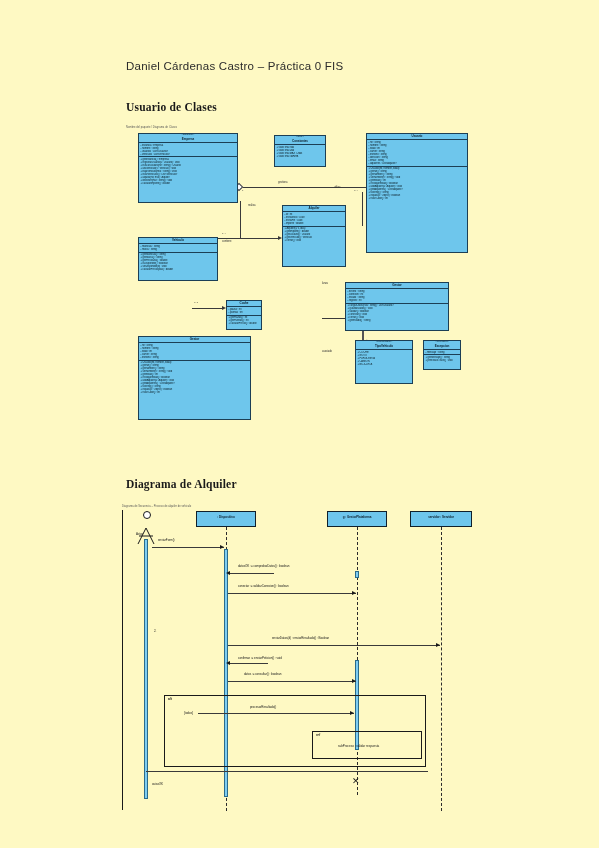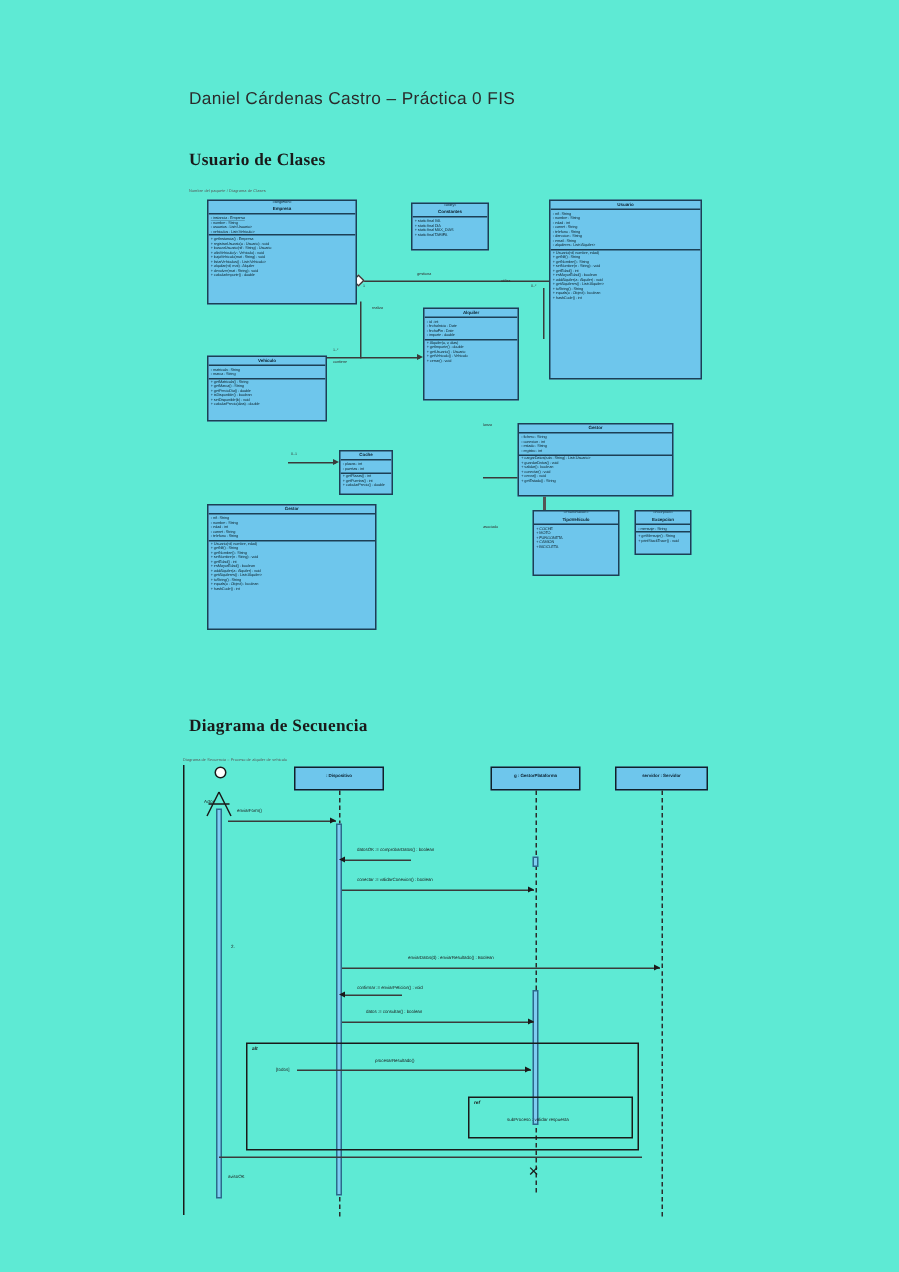--- a/index.html
+++ b/index.html
@@ -1,19 +1,19 @@
 <!DOCTYPE html>
 <html><head>
 <meta charset="utf-8">
 <style>
   html,body{margin:0;padding:0;background:#ffffff;}
   body{width:599px;height:848px;position:relative;overflow:hidden;
        font-family:"Liberation Sans",sans-serif;color:#231f20;}
 
-  .page{position:absolute;inset:0;background:#5eead4;}
+  .page{position:absolute;inset:0;background:#fef9c3;}
 
   
   .doc-title{position:absolute;left:126px;top:60px;font-size:11.5px;
              letter-spacing:.25px;color:#2b2b2b;white-space:nowrap;}
   .heading{position:absolute;left:126px;font-family:"Liberation Serif",serif;
            font-weight:700;font-size:11.5px;color:#1a1a1a;letter-spacing:.2px;
            white-space:nowrap;}
   #h-clases{top:101px;}
   #h-secuencia{top:478px;}
 
@@ -86,21 +86,21 @@
 </style>
 </head>
 <body>
 
 <div class="page">
 
   <div class="doc-title">Daniel Cárdenas Castro – Práctica 0 FIS</div>
 
   <div class="heading" id="h-clases">Usuario de Clases</div>
 
-  <div class="heading" id="h-secuencia">Diagrama de Secuencia</div>
+  <div class="heading" id="h-secuencia">Diagrama de Alquiler</div>
 
   <div class="diagram" id="class-diagram">
 
     <div class="caption">Nombre del paquete / Diagrama de Clases</div>
 
     <div class="ln h" style="left:112px;top:61px;width:128px;"></div>
     <div class="arrow-l" style="left:108px;top:59px;"></div>
     <div class="lbl" style="left:152px;top:55px;">gestiona</div>
     <div class="mult" style="left:116px;top:63px;">1</div>
     <div class="mult" style="left:228px;top:63px;">0..*</div>

